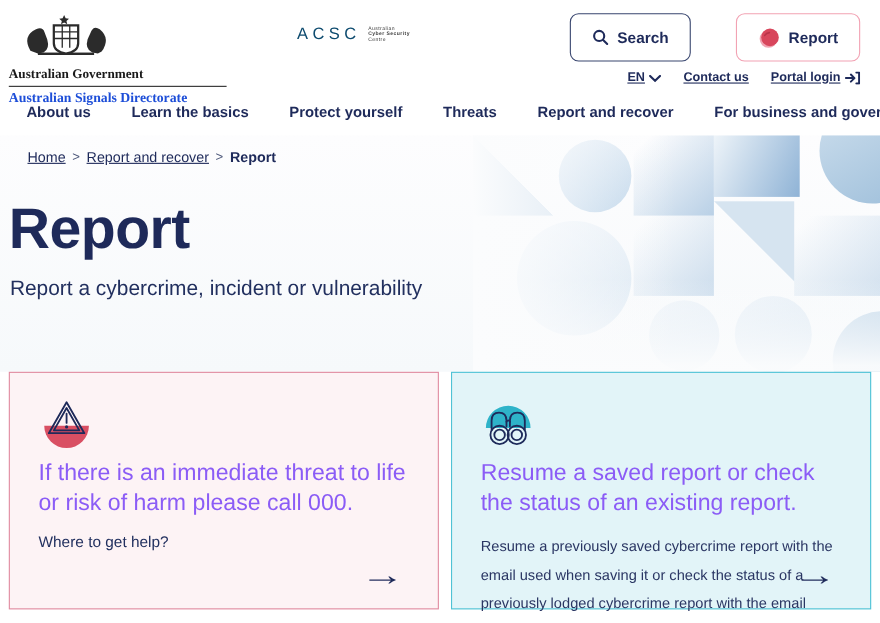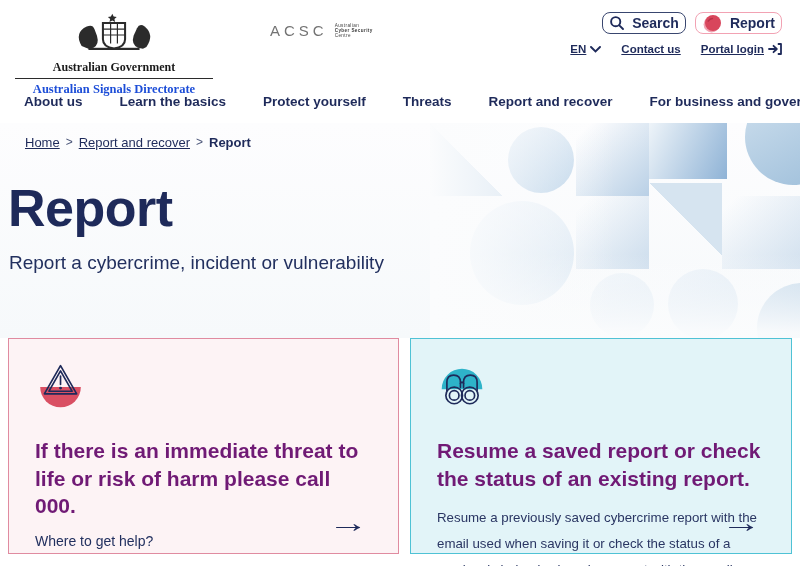--- a/index.html
+++ b/index.html
@@ -1,41 +1,41 @@
 <!DOCTYPE html>
 <html><head>
 <meta charset="utf-8">
 <style>
   * { margin:0; padding:0; box-sizing:border-box; }
   html,body { width:800px; height:566px; background:#ffffff; overflow:hidden;
     font-family:"Liberation Sans", sans-serif; color:#1e2a5a; }
 
   
   .top-bar { display:flex; align-items:flex-start; padding:12px 10px 0 8px; height:86px; }
-  .gov-logo { display:flex; flex-direction:column; align-items:center; width:212px; }
+  .gov-logo { display:flex; flex-direction:column; align-items:flex-start; width:212px; }
   .gov-logo .crest { margin-bottom:2px; }
   .gov-line1 { font-family:"Liberation Serif", serif; font-weight:bold; font-size:12px; color:#1a1a1a; }
   .gov-rule { width:198px; height:1px; background:#2b2b2b; margin:3px 0 3px 0; }
   .gov-line2 { font-family:"Liberation Serif", serif; font-weight:bold; font-size:12.5px; color:#1d4ed8; }
 
   .asd-logo { margin-left:16px; padding-top:6px; }
   .asd-row { display:flex; align-items:center; }
   .asd-acronym { font-size:31px; font-weight:900; letter-spacing:5px; color:#121212; line-height:1; }
   .asd-lines { margin-left:10px; display:flex; flex-direction:column; gap:1px; }
   .asd-lines span { font-size:6.8px; font-weight:bold; letter-spacing:1.6px; color:#121212; }
   .acsc-row { display:flex; align-items:center; margin:4px 0 0 34px; }
-  .acsc-acronym { font-size:15px; font-weight:400; letter-spacing:4px; color:#737373; }
+  .acsc-acronym { font-size:15px; font-weight:400; letter-spacing:4px; color:#0c4a6e; }
   .acsc-lines { margin-left:7px; display:flex; flex-direction:column; }
   .acsc-lines span { font-size:4.6px; letter-spacing:.4px; color:#3c3c3c; }
   .acsc-lines .mid { font-weight:bold; }
 
   .header-right { margin-left:auto; display:flex; flex-direction:column; align-items:flex-end; gap:9px; padding-right:8px; }
   .btn-row { display:flex; gap:9px; }
-  .pill-btn { display:flex; align-items:center; gap:7px; height:22px; padding:0 6px;
-    border-radius:8px; background:#fff; font-size:14px; font-weight:bold; color:#1e2a5a; cursor:pointer; }
+  .pill-btn { display:flex; align-items:center; gap:7px; height:44px; padding:0 19px;
+    border-radius:8px; background:#fff; font-size:14px; font-weight:bold; color:#1e2a5a; cursor:pointer;margin-left:32px; }
   .search-btn { border:1.5px solid #39466f; }
   .report-btn { border:1.5px solid #f2a2b3; }
   .link-row { display:flex; align-items:center; gap:20px; }
   .hlink { font-size:11.5px; font-weight:bold; color:#1e2a5a; text-decoration:underline; cursor:pointer; }
   .lang-wrap, .portal-wrap { display:flex; align-items:center; gap:4px; cursor:pointer; }
 
   
   .nav-bar { display:flex; gap:37px; padding:8px 0 14px 24px; background:#fff; }
   .nav-item { font-size:13.5px; font-weight:bold; color:#1e2a5a; cursor:pointer; white-space:nowrap; }
 
@@ -58,21 +58,21 @@
   .crumb-current { font-weight:bold; color:#1e2a5a; }
   .hero-title { position:relative; margin:28px 0 0 8px; font-size:52px; font-weight:800; letter-spacing:-.5px; color:#1e2a5a; }
   .hero-subtitle { position:relative; margin:14px 0 0 9px; font-size:19px; color:#22305f; }
 
   
   .cards { display:flex; gap:11px; padding:0 8px; }
   .card { position:relative; height:216px; padding:22px 26px; cursor:pointer; }
   .card-emergency { flex:1 1 391px; background:#fdf3f5; border:1px solid #e08ba0; }
   .card-resume { flex:1 1 382px; background:#e2f4f8; border:1px solid #4fc2d5; }
   .card-icon { width:50px; height:50px; }
-  .card-heading { margin-top:22px; font-size:21px; font-weight:bold; line-height:1.32; color:#701a75; }
+  .card-heading { font-size:21px; font-weight:normal; line-height:1.32; color:#8b5cf6; }
   .card-link { display:inline-block; margin-top:13px; font-size:14px; color:#22305f; cursor:pointer; }
   .card-body { margin-top:13px; font-size:13.3px; line-height:1.95; color:#2a3663; }
   .card-arrow { position:absolute; right:30px; bottom:14px; font-size:27px; color:#1e2a5a;
     display:inline-block; transform:scaleX(1.5); transform-origin:right center; font-weight:bold; }
 </style>
 </head>
 <body>
 
 <div class="top-bar">
   <div class="gov-logo">

